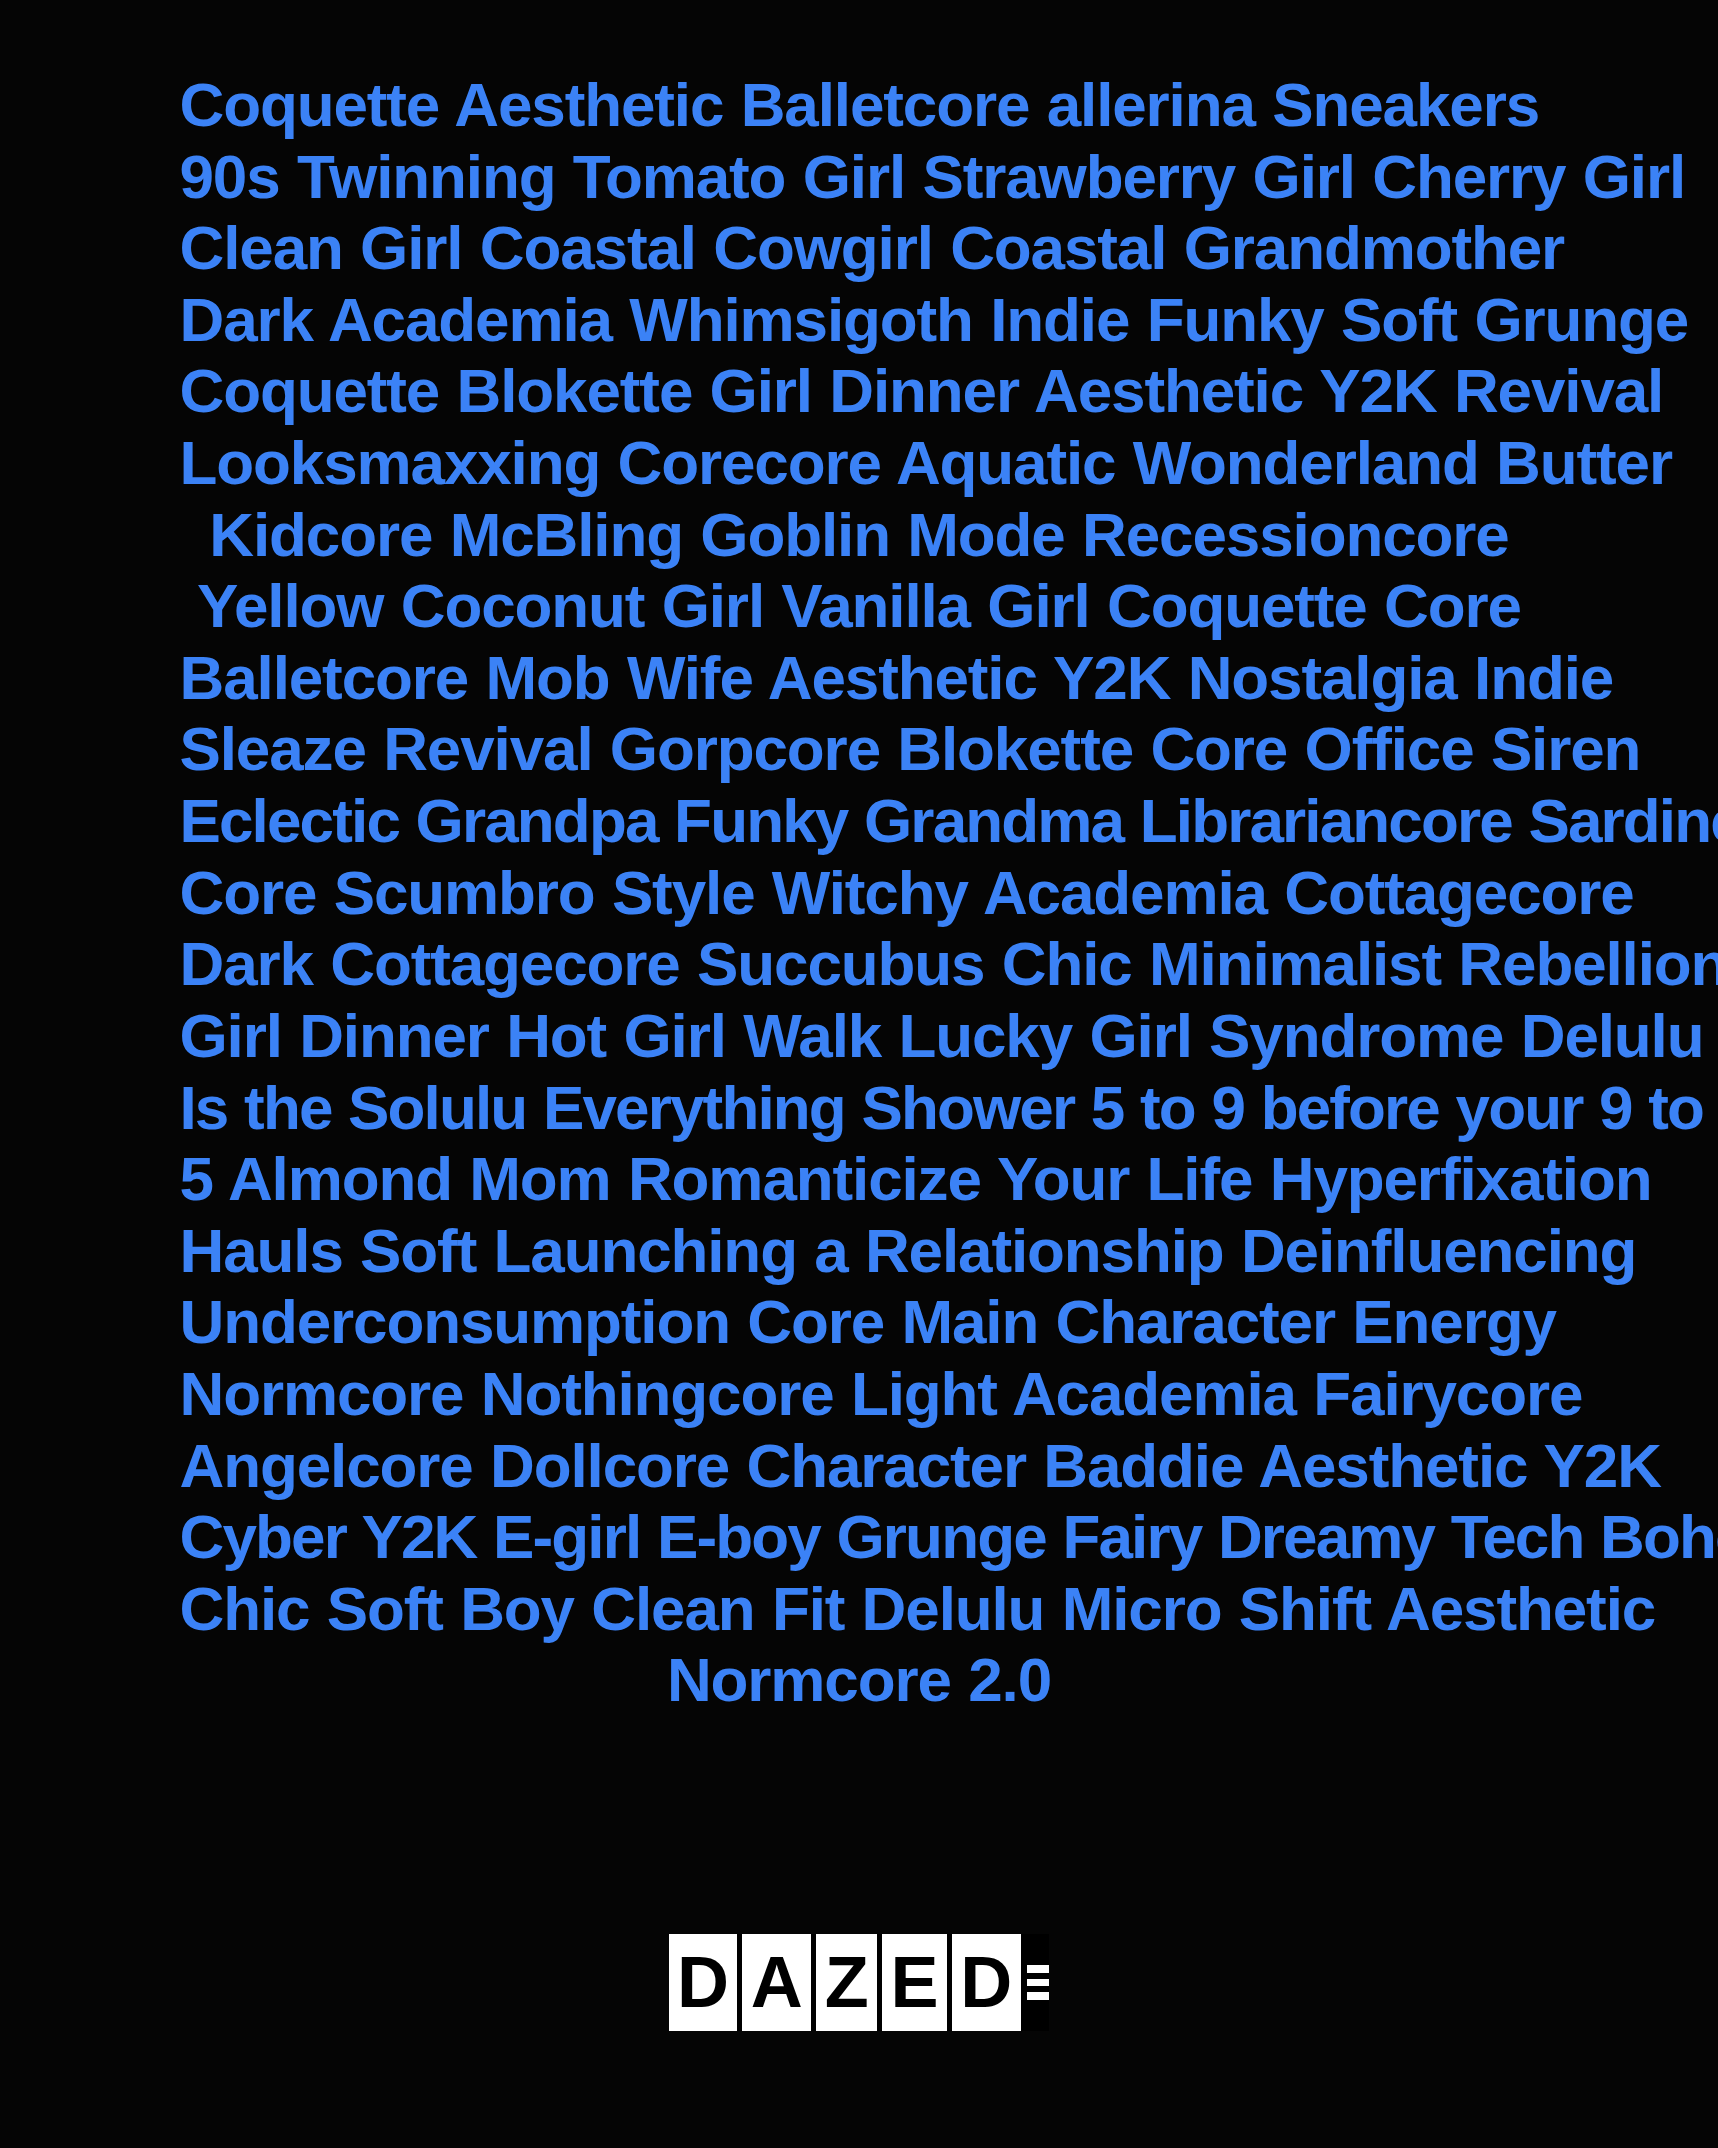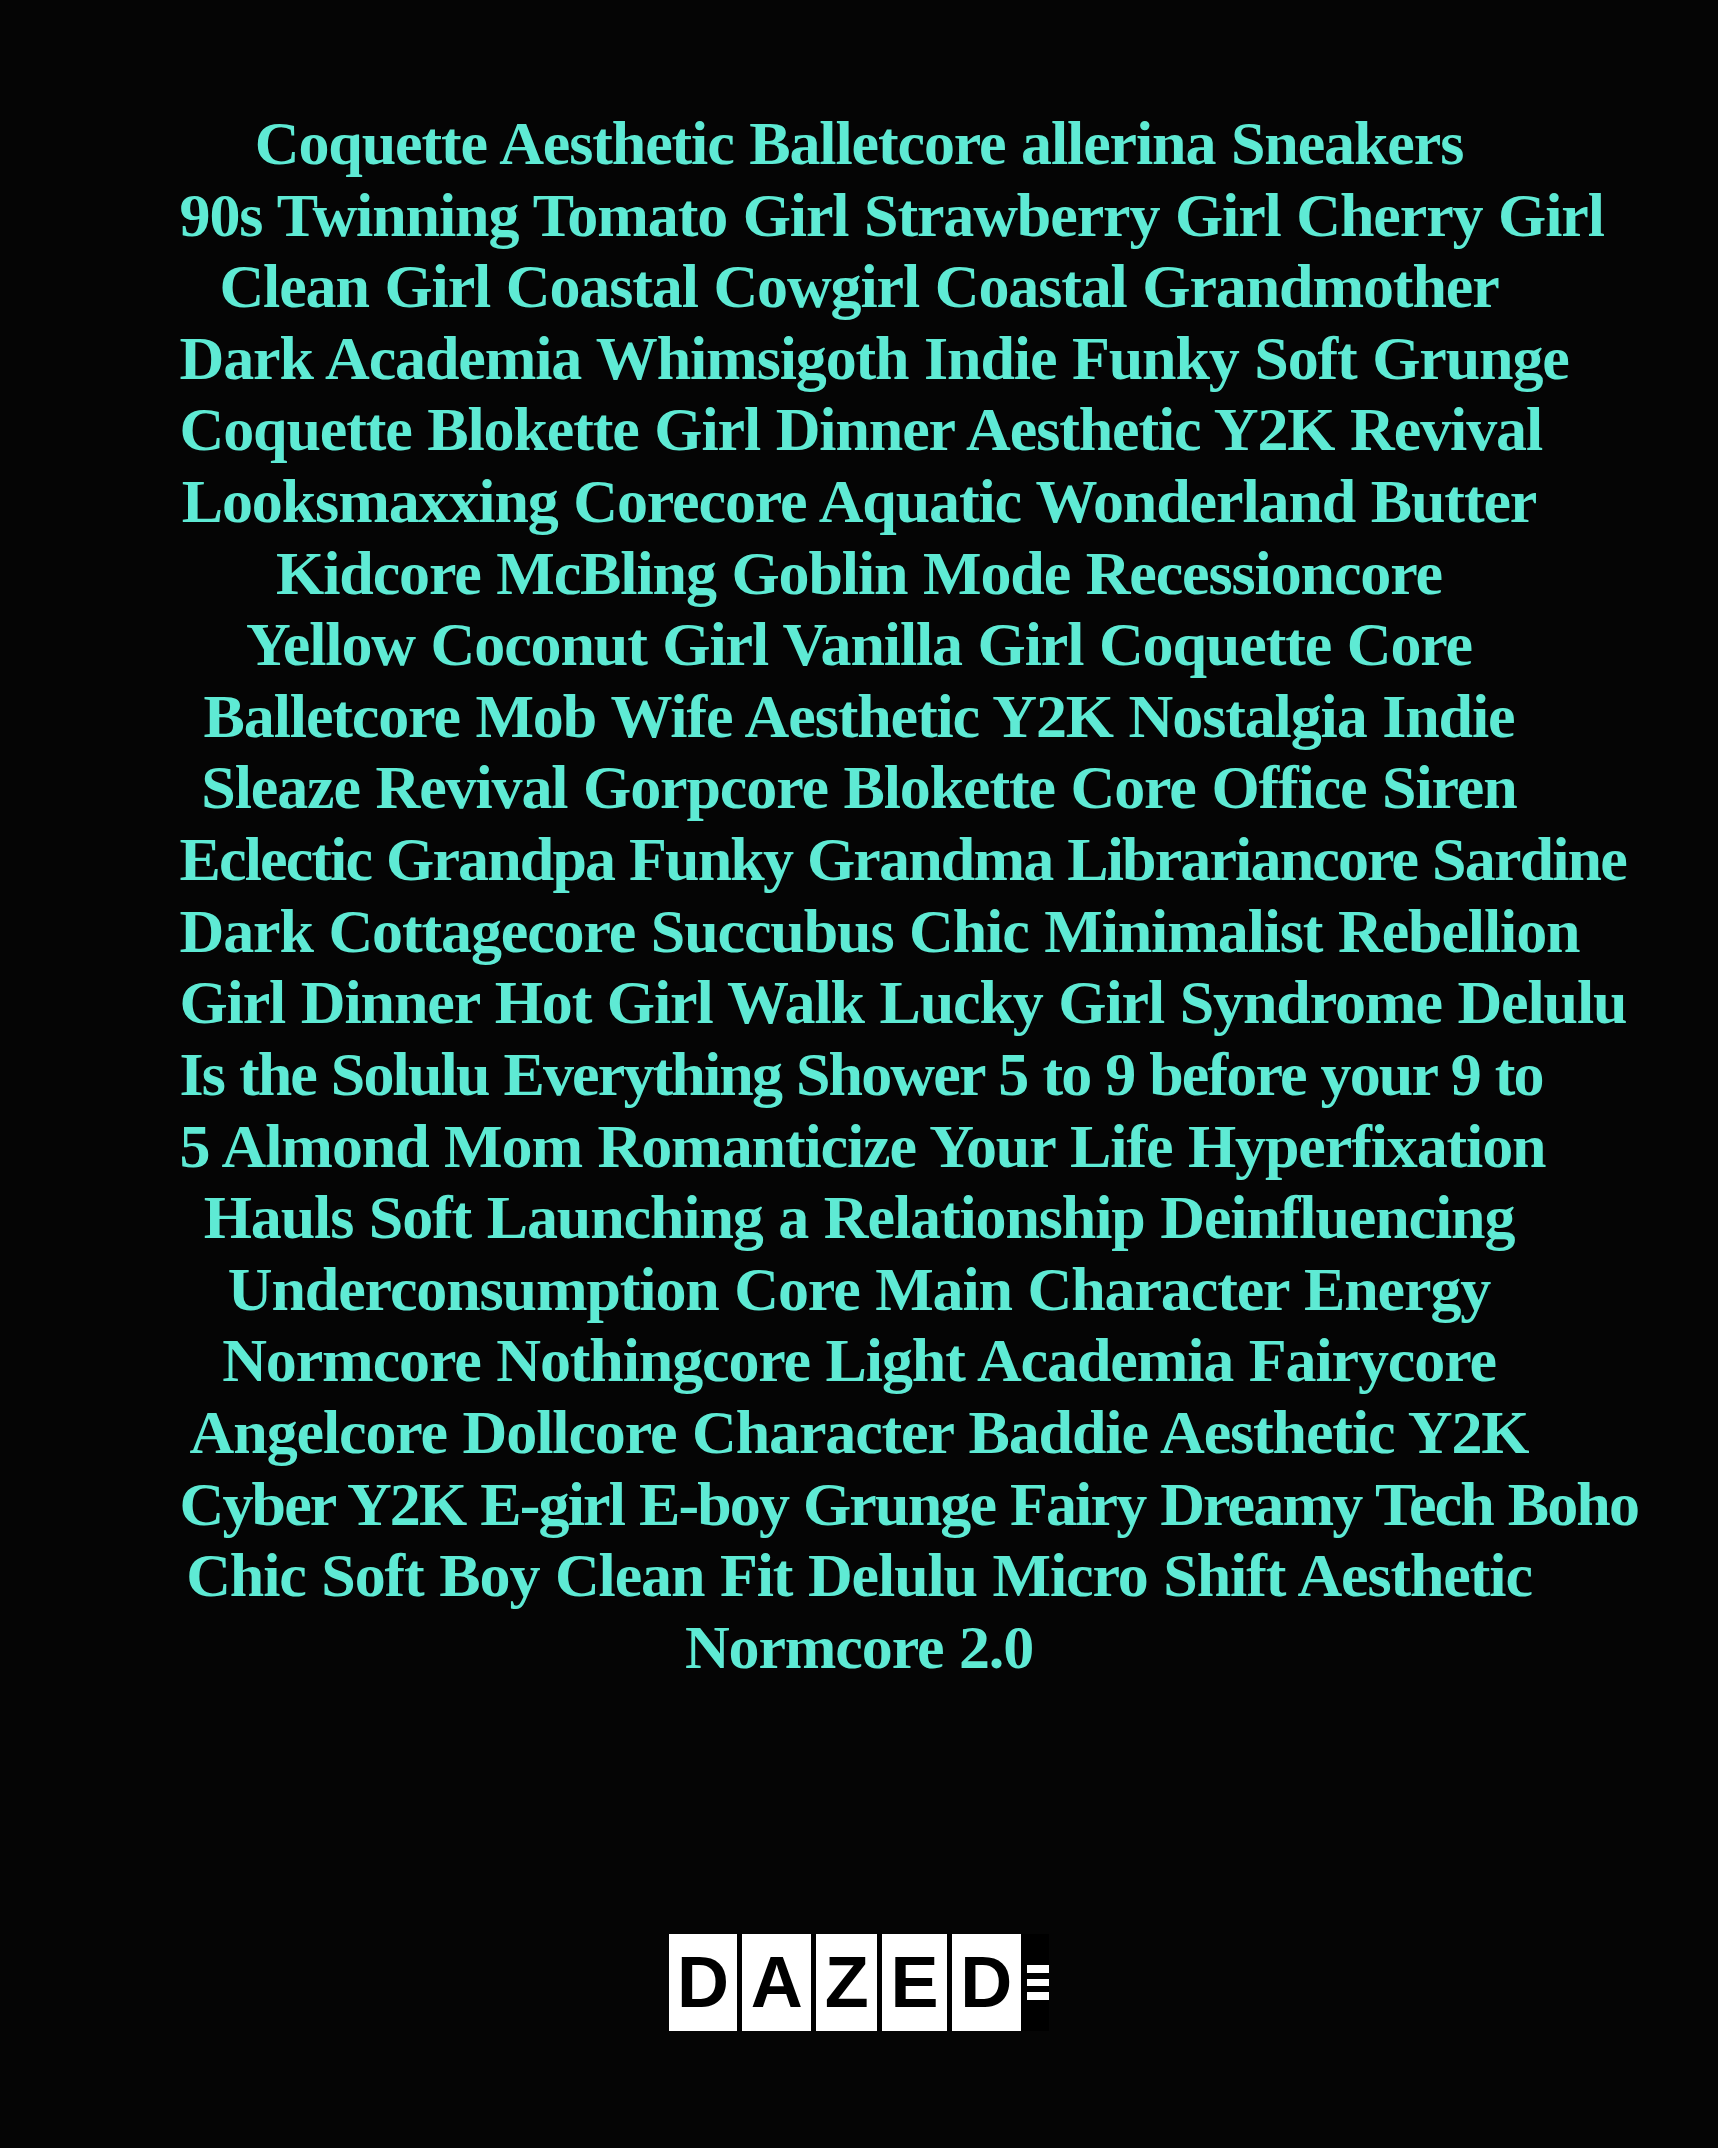--- a/index.html
+++ b/index.html
@@ -18,29 +18,29 @@
     width: 1718px;
     height: 2148px;
     background: #050505;
     box-sizing: border-box;
     display: flex;
     flex-direction: column;
     align-items: center;
   }
   .trend-block {
     width: 1359px;
-    margin-top: 108px;
+    margin-top: 69px;
     text-align: center;
-    color: #5eead4;
+    color: #3b82f6;
     font-size: 62px;
     line-height: 1.155;
     font-weight: 700;
     letter-spacing: -0.018em;
     word-spacing: 0.02em;
-    font-family: Liberation Serif, serif;
+    font-family: Liberation Sans, sans-serif;
   }
   .trend-line {
     display: block;
     white-space: nowrap;
   }
   .trend-line.tight {
     letter-spacing: -0.03em;
   }
   .logo-wrap {
     position: absolute;
@@ -96,20 +96,21 @@
     <span class="trend-line">90s Twinning Tomato Girl Strawberry Girl Cherry Girl</span>
     <span class="trend-line">Clean Girl Coastal Cowgirl Coastal Grandmother</span>
     <span class="trend-line">Dark Academia Whimsigoth Indie Funky Soft Grunge</span>
     <span class="trend-line">Coquette Blokette Girl Dinner Aesthetic Y2K Revival</span>
     <span class="trend-line">Looksmaxxing Corecore Aquatic Wonderland Butter</span>
     <span class="trend-line">Kidcore McBling Goblin Mode Recessioncore</span>
     <span class="trend-line">Yellow Coconut Girl Vanilla Girl Coquette Core</span>
     <span class="trend-line">Balletcore Mob Wife Aesthetic Y2K Nostalgia Indie</span>
     <span class="trend-line">Sleaze Revival Gorpcore Blokette Core Office Siren</span>
     <span class="trend-line tight">Eclectic Grandpa Funky Grandma Librariancore Sardine</span>
+    <span class="trend-line">Core Scumbro Style Witchy Academia Cottagecore</span>
     <span class="trend-line">Dark Cottagecore Succubus Chic Minimalist Rebellion</span>
     <span class="trend-line">Girl Dinner Hot Girl Walk Lucky Girl Syndrome Delulu</span>
     <span class="trend-line tight">Is the Solulu Everything Shower 5 to 9 before your 9 to</span>
     <span class="trend-line">5 Almond Mom Romanticize Your Life Hyperfixation</span>
     <span class="trend-line">Hauls Soft Launching a Relationship Deinfluencing</span>
     <span class="trend-line">Underconsumption Core Main Character Energy</span>
     <span class="trend-line">Normcore Nothingcore Light Academia Fairycore</span>
     <span class="trend-line">Angelcore Dollcore Character Baddie Aesthetic Y2K</span>
     <span class="trend-line tight">Cyber Y2K E-girl E-boy Grunge Fairy Dreamy Tech Boho</span>
     <span class="trend-line">Chic Soft Boy Clean Fit Delulu Micro Shift Aesthetic</span>

